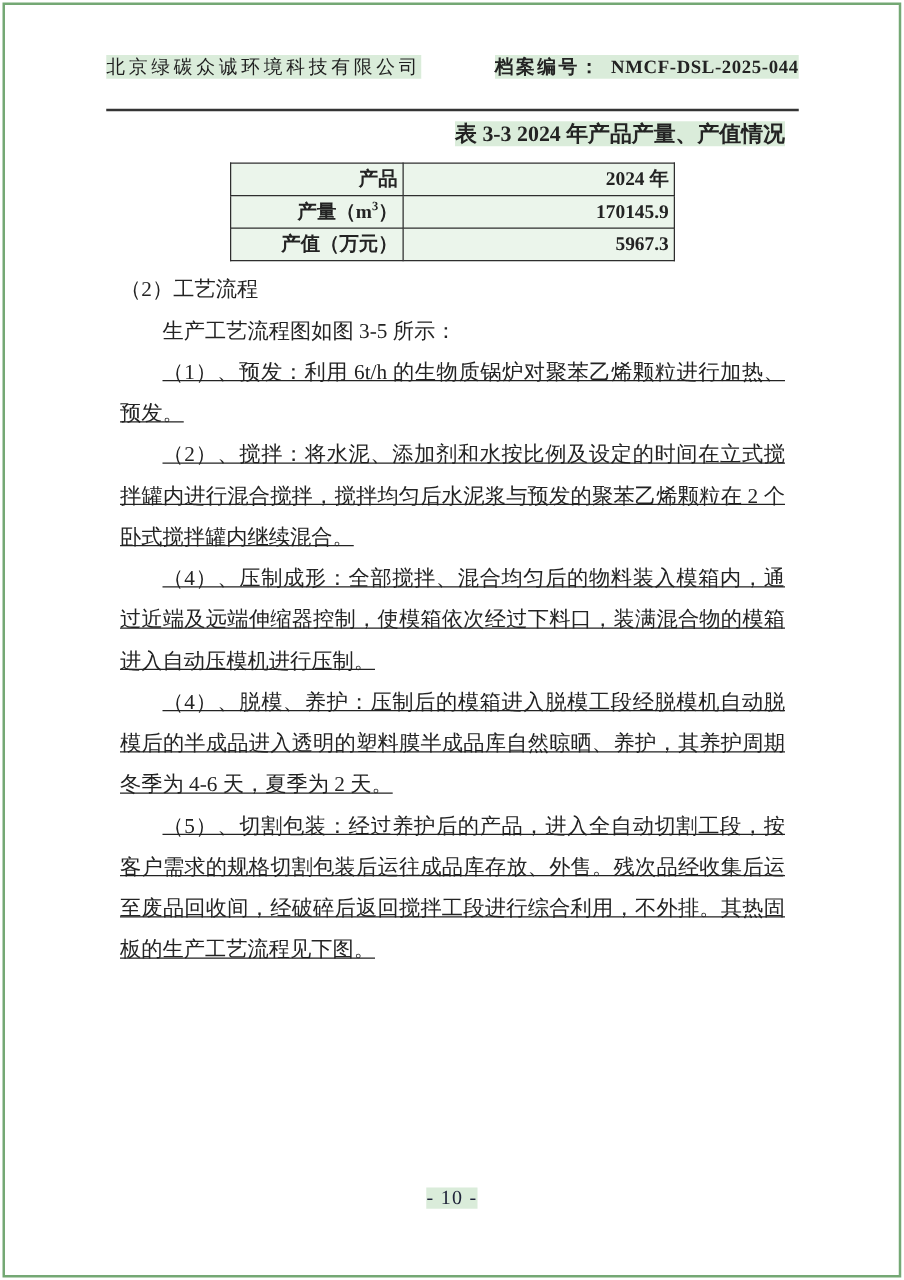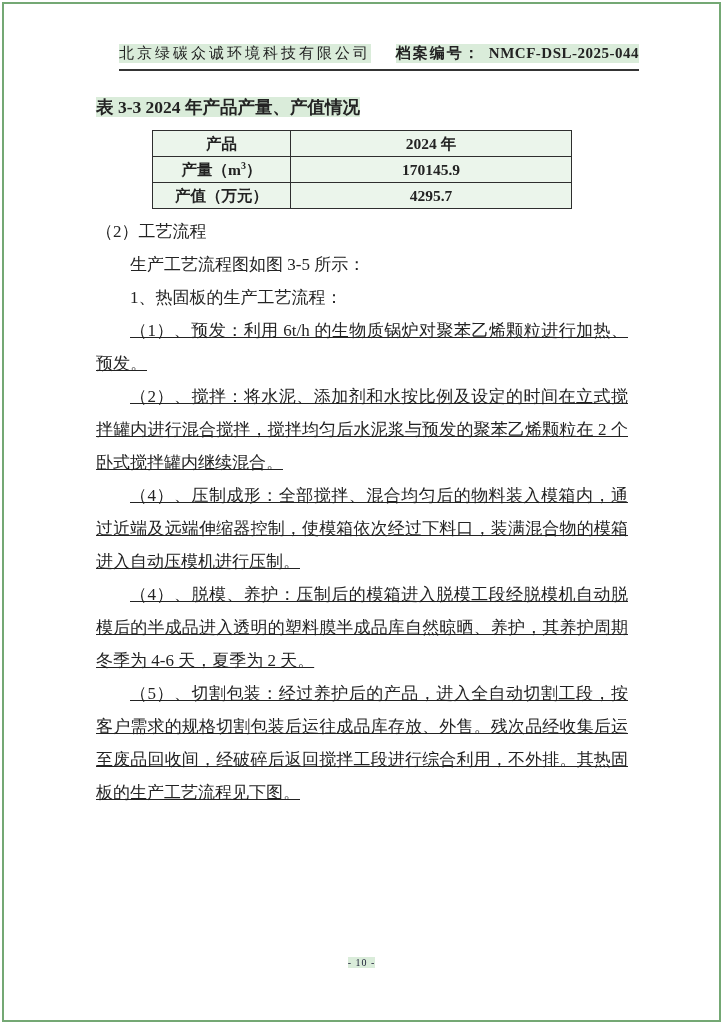--- a/index.html
+++ b/index.html
@@ -16,68 +16,67 @@
     position:absolute; inset:2px;
     border:2.5px solid #74a874;
     pointer-events:none;
   }
   .hl { background:rgba(163,208,163,0.40); }
 
   
   .header {
     position:absolute; top:44px; left:85px; right:84px;
     display:flex; justify-content:space-between; align-items:flex-end;
-    padding-bottom:6px;
+    padding-bottom:24px;
     border-bottom:2px solid #343434;
     font-size:15px;
-    margin-left:34px;
   }
   .header .company { letter-spacing:3px; color:#1f1f1f; }
   .header .archive { font-weight:bold; }
   .header .archive-label { letter-spacing:2px; margin-right:8px; }
   .header .archive-number { letter-spacing:0.5px; }
 
   
   .content {
     position:absolute; top:88px; left:96px; right:95px;
     font-size:17px; line-height:33px;
     text-align:justify;
   }
   .line { line-height:33px; }
   .indent { text-indent:2em; }
 
   .doc-title {
-    text-align:left; text-indent:0;
+    text-align:right; text-indent:0;
     font-weight:bold; font-size:17.5px;
     line-height:36px; margin-top:1px;
   }
 
   table.prod {
     border-collapse:collapse;
-    width:420px;
+    width:356px;
     margin:5px auto 6px auto;
     font-size:15.5px;
-    text-align:center;
+    text-align:right;
     font-weight:bold;
     line-height:20px;
   }
   table.prod td {
     border:1.6px solid #2e2e2e;
     height:26px;
     padding:0 4px;
     background:rgba(163,208,163,0.22);
   }
   table.prod td.c1 { width:138px; }
   sup { font-size:10px; vertical-align:super; line-height:0; }
 
   .para { text-indent:2em; line-height:33px;text-decoration:underline; }
 
   .footer {
     position:absolute; bottom:56px; left:0; right:0;
-    text-align:center; font-size:10px; letter-spacing:1px;
+    text-align:center; font-size:16px; letter-spacing:1px;
     color:#20243a;
   }
 </style>
 </head>
 <body>
 
 <div class="page">
 
   <div class="frame"></div>
 
@@ -100,30 +99,29 @@
         <tr>
           <td class="c1">产品</td>
           <td>2024 年</td>
         </tr>
         <tr>
           <td class="c1">产量（m<sup>3</sup>）</td>
           <td>170145.9</td>
         </tr>
         <tr>
           <td class="c1">产值（万元）</td>
-          <td>4295.7</td>
+          <td>5967.3</td>
         </tr>
       </tbody>
     </table>
 
     <div class="line">（2）工艺流程</div>
 
     <div class="line indent">生产工艺流程图如图 3-5 所示：</div>
 
-    <div class="line indent">1、热固板的生产工艺流程：</div>
 
     <div class="para">（1）、预发：利用 6t/h 的生物质锅炉对聚苯乙烯颗粒进行加热、预发。</div>
     <div class="para">（2）、搅拌：将水泥、添加剂和水按比例及设定的时间在立式搅拌罐内进行混合搅拌，搅拌均匀后水泥浆与预发的聚苯乙烯颗粒在 2 个卧式搅拌罐内继续混合。</div>
     <div class="para">（4）、压制成形：全部搅拌、混合均匀后的物料装入模箱内，通过近端及远端伸缩器控制，使模箱依次经过下料口，装满混合物的模箱进入自动压模机进行压制。</div>
     <div class="para">（4）、脱模、养护：压制后的模箱进入脱模工段经脱模机自动脱模后的半成品进入透明的塑料膜半成品库自然晾晒、养护，其养护周期冬季为 4-6 天，夏季为 2 天。</div>
     <div class="para">（5）、切割包装：经过养护后的产品，进入全自动切割工段，按客户需求的规格切割包装后运往成品库存放、外售。残次品经收集后运至废品回收间，经破碎后返回搅拌工段进行综合利用，不外排。其热固板的生产工艺流程见下图。</div>
 
   </div>
 
   <div class="footer">

